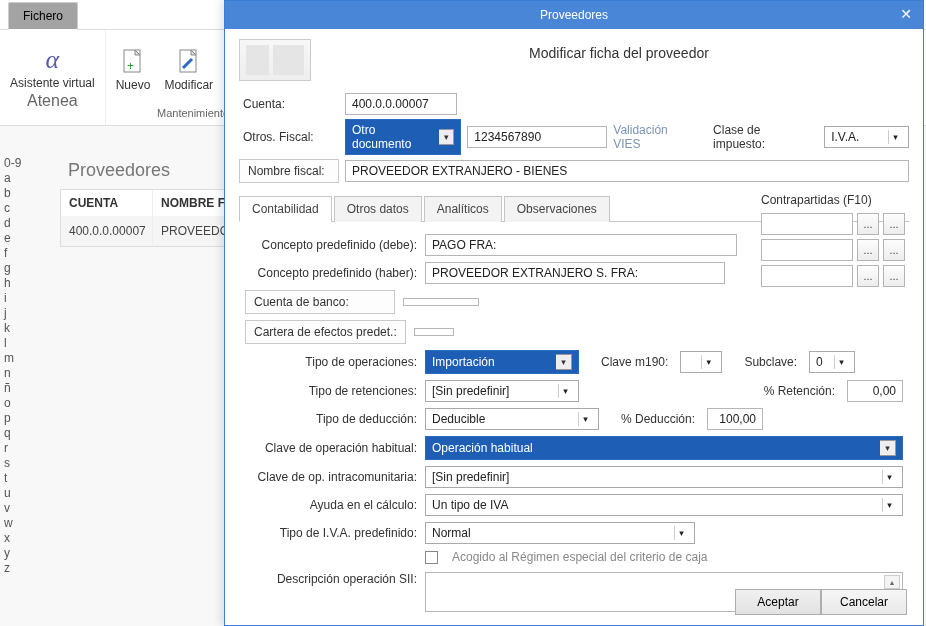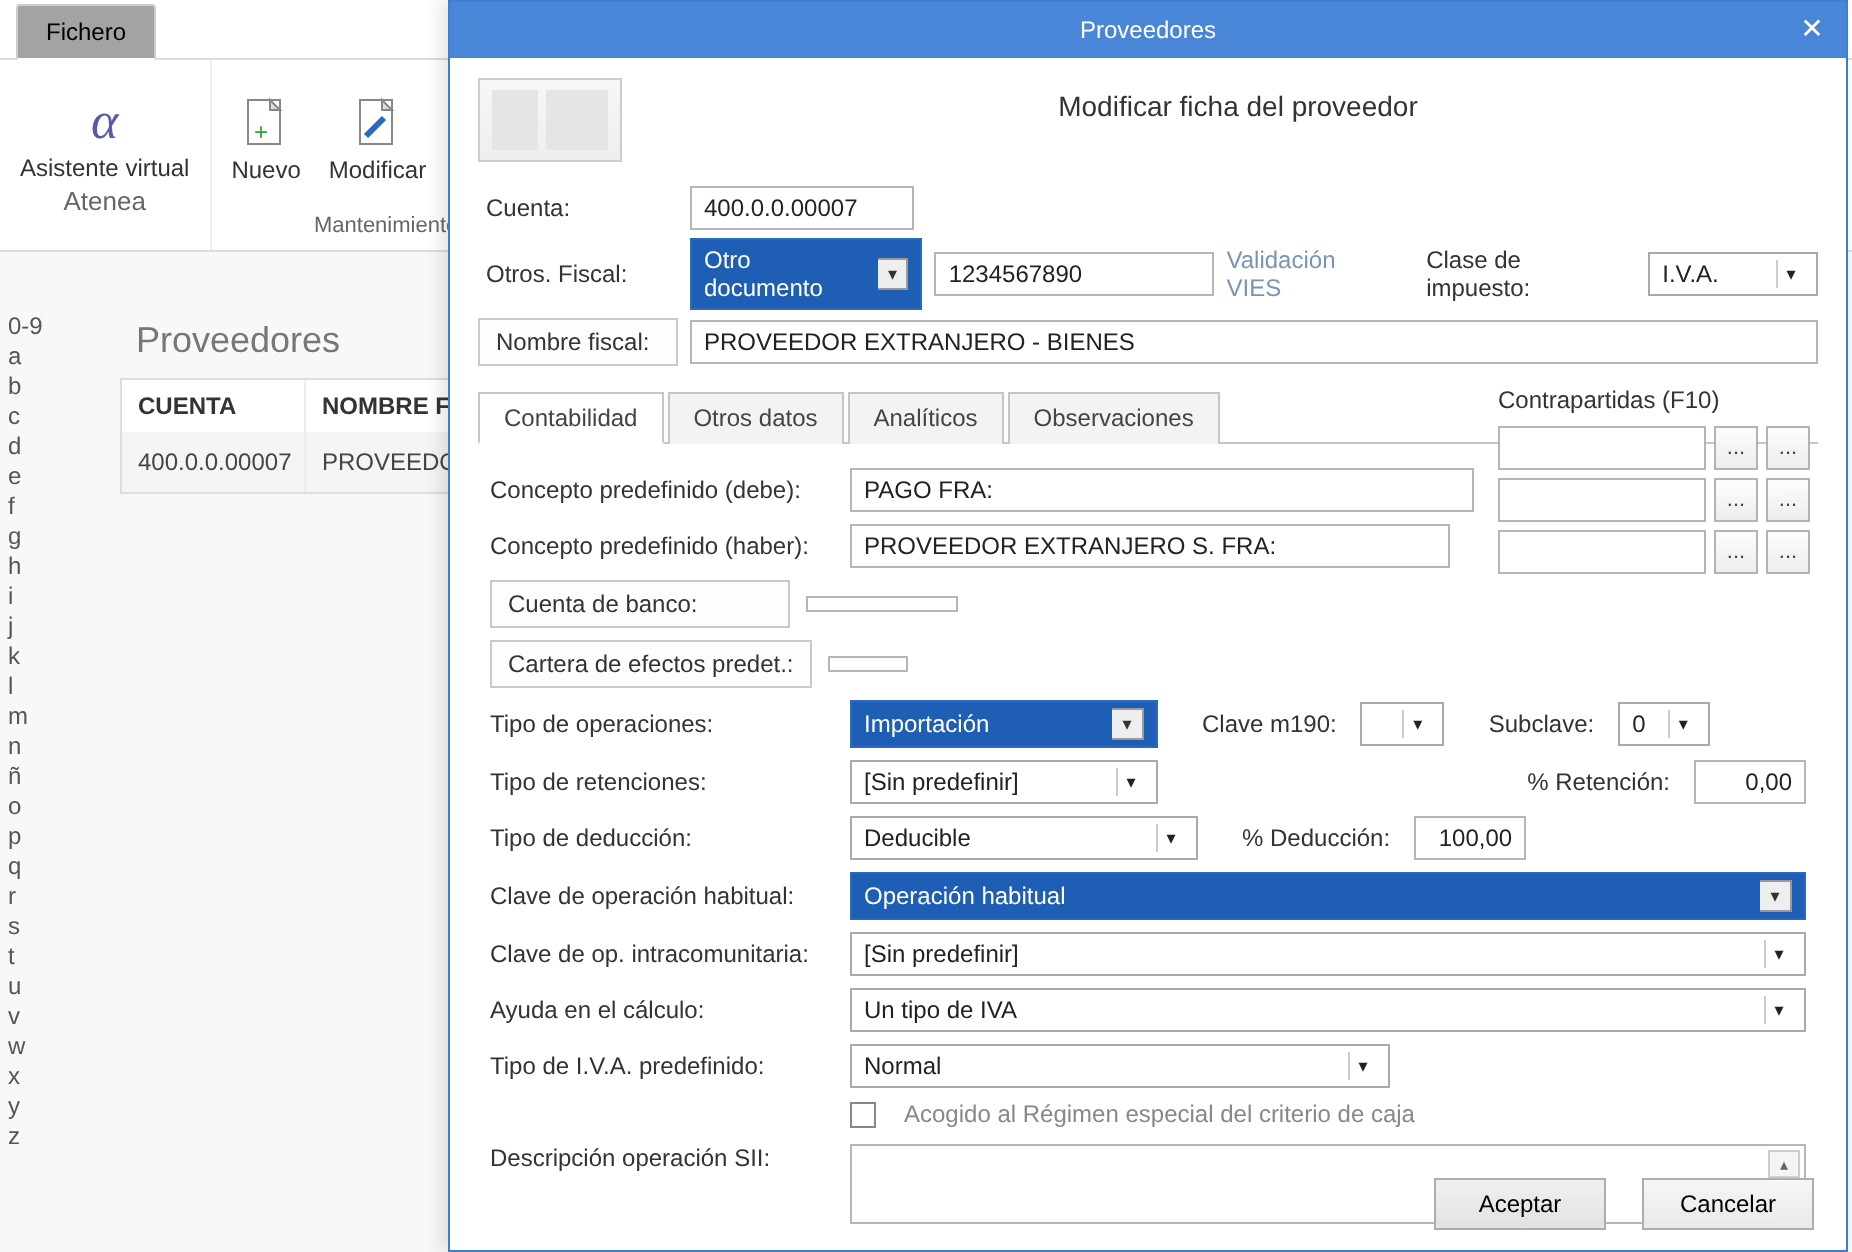--- a/index.html
+++ b/index.html
@@ -44,48 +44,48 @@
 .sel-blue { border:1px solid #2a6ac2; background:#1e5fb5; color:#fff; padding:3px 6px; display:flex; align-items:center; justify-content:space-between; gap:6px;}
 .sel-white { border:1px solid #a9a9a9; background:#fff; color:#222; padding:3px 6px; display:flex; align-items:center; justify-content:space-between; gap:6px;}
 .dd-btn { width:14px; height:14px; border-left:1px solid rgba(0,0,0,0.2); display:flex; align-items:center; justify-content:center; font-size:9px;}
 .sel-blue .dd-btn{ background:#eee; color:#333; border:1px solid #999; height:16px; width:16px; border-left:none;}
 .link { color:#7a94b5; cursor:pointer; text-decoration:none;}
 .tabs { margin-top:12px; border-bottom:1px solid #c6c6c6; display:flex; gap:2px;}
 .tab { padding:5px 12px; border:1px solid #c6c6c6; border-bottom:none; background:#f3f3f3; color:#444; cursor:pointer; position:relative; top:1px;}
 .tab.active { background:#fff; font-weight:400; border-bottom:1px solid #fff;}
 .tab-body { padding:12px 6px 6px 6px; }
 .field-row { display:flex; align-items:center; margin-bottom:6px; gap:8px;}
-.field-row .flabel { min-width:172px; color:#333;}
+.field-row .flabel { min-width:172px; color:#333;text-align:right;}
 .num { text-align:right; }
-.cp-block { position:absolute; right:18px; top:192px; width:156px;}
+.cp-block { position:absolute; right:18px; top:192px; width:144px;}
 .cp-block .cp-title { color:#333; margin-bottom:6px;}
 .cp-row { display:flex; gap:4px; margin-bottom:4px;}
 .cp-row .txt{ flex:1; height:22px;}
 .sq-btn { width:22px; height:22px; border:1px solid #b3b3b3; background:linear-gradient(#fdfdfd,#ededed); display:flex; align-items:center; justify-content:center; cursor:pointer; font-size:11px; color:#444;}
 .chk { width:13px; height:13px; border:1px solid #888; display:inline-block; margin-right:6px; vertical-align:middle;}
 .multiline { border:1px solid #b6b6b6; height:40px; padding:3px 6px; position:relative;}
 .scroll-btn{ position:absolute; right:2px; width:16px; height:14px; border:1px solid #ccc; background:#f4f4f4; display:flex; align-items:center; justify-content:center; font-size:8px; color:#666;}
-.btn-bar { position:absolute; bottom:10px; right:16px; display:flex; gap:18px;}
+.btn-bar { position:absolute; bottom:10px; right:16px; display:flex; }
 .dlg-btn { min-width:86px; padding:5px 16px; border:1px solid #adadad; background:linear-gradient(#f6f6f6,#e9e9e9); cursor:pointer; text-align:center;}
 .dlg-btn.primary{ background:linear-gradient(#f0f0f0,#e2e2e2); }
 </style>
 </head>
 <body>
 
 <div class="bg-app">
   <div class="ribbon-tabs">
     <div class="ribbon-tab">Fichero</div>
   </div>
   <div class="ribbon-body">
     <div class="ribbon-group">
       <div class="ribbon-row">
         <div class="ribbon-item">
           <div class="big-icon" style="font-style:italic;font-size:26px;color:#5a5aaa;font-family:Georgia,serif;">α</div>
           <span>Asistente virtual</span>
-          <span style="font-size:13px;color:#666">Atenea</span>
+          <span style="font-size:16px;color:#666">Atenea</span>
         </div>
       </div>
     </div>
     <div class="ribbon-group">
       <div class="ribbon-row">
         <div class="ribbon-item">
           <div class="big-icon">
               <svg width="24" height="28">
                 <rect x="3" y="2" width="16" height="22" fill="#fff" stroke="#888"></rect>
                 <path d="M14 2 l5 5 h-5 z" fill="#ddd" stroke="#888"></path>

